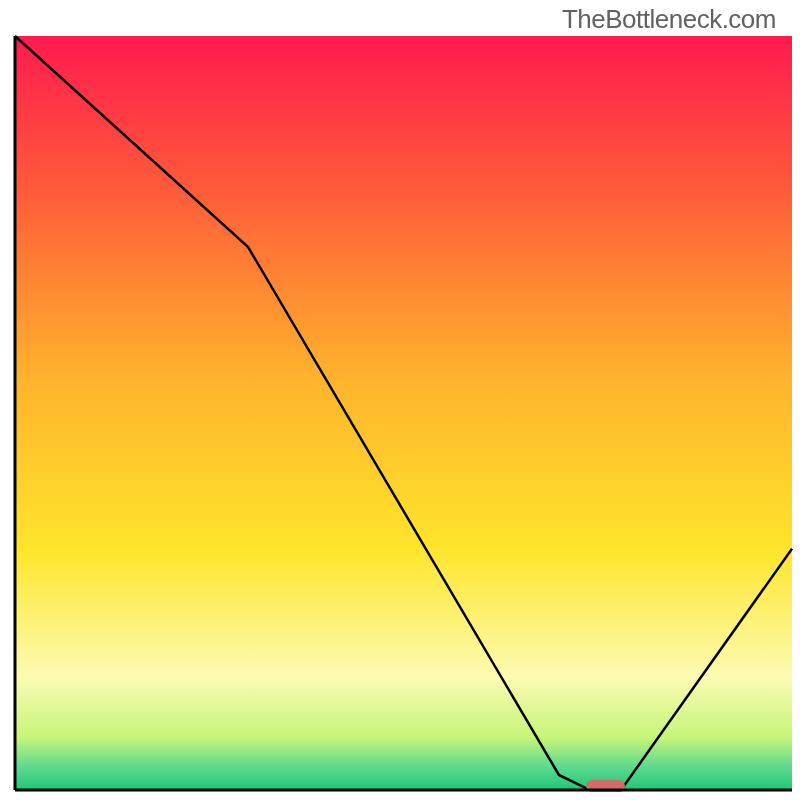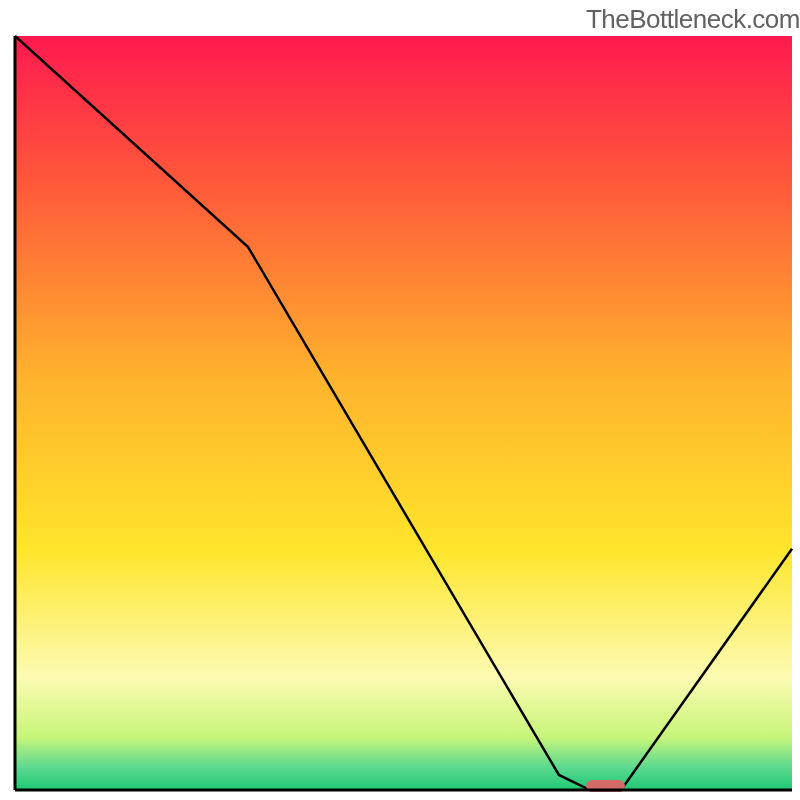--- a/index.html
+++ b/index.html
@@ -12,21 +12,21 @@
     font-family: Arial, Helvetica, sans-serif;
   }
   .container {
     position: relative;
     width: 800px;
     height: 800px;
   }
   .watermark {
     position: absolute;
     top: 4px;
-    right: 0;
+    right: 24px;
     font-size: 26px;
     font-weight: 500;
     color: #626262;
     letter-spacing: -0.5px;
   }
   svg {
     display: block;
   }
 </style>
 </head>

